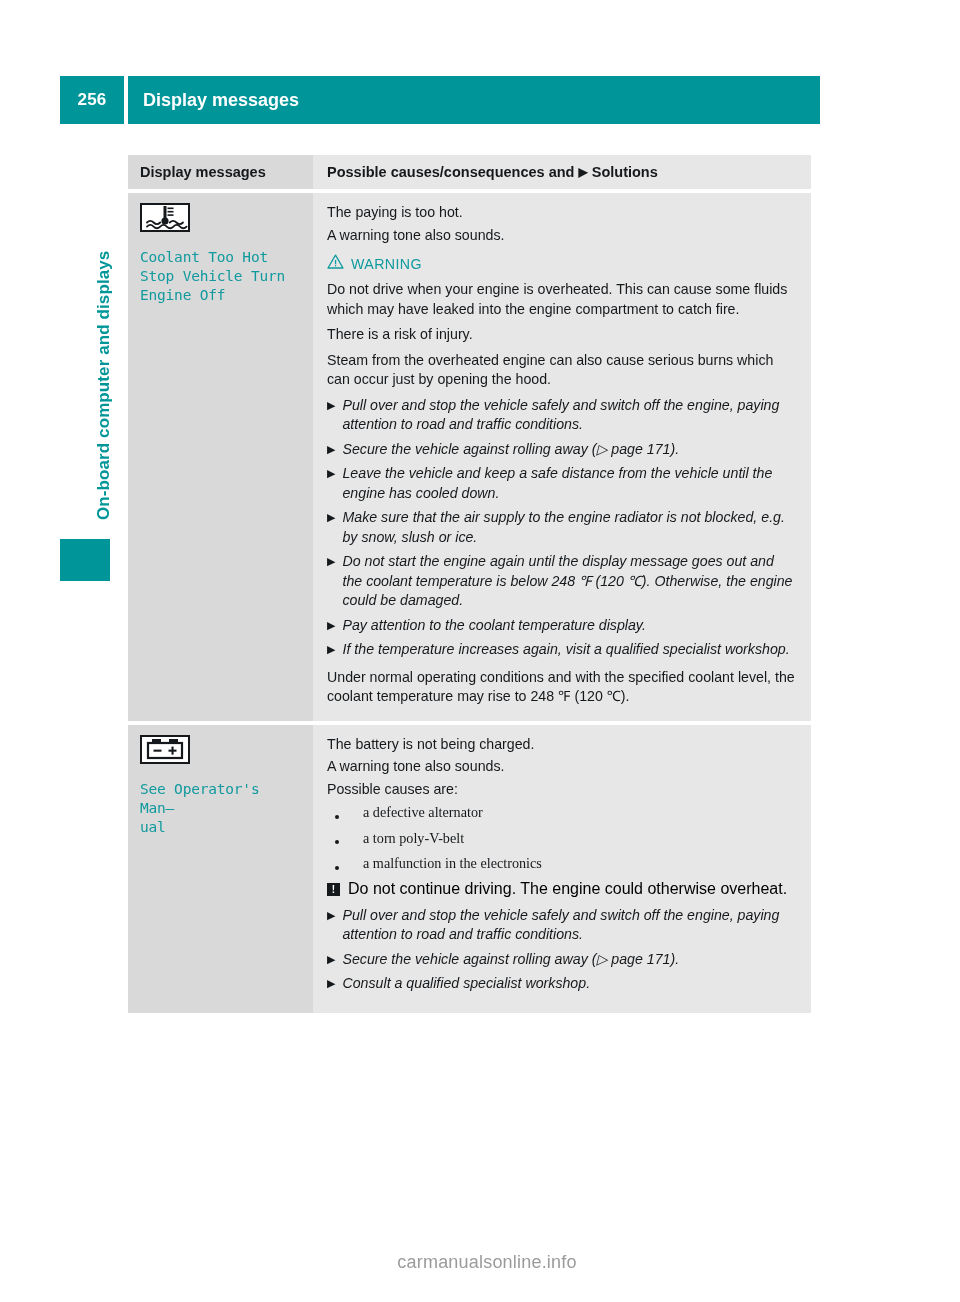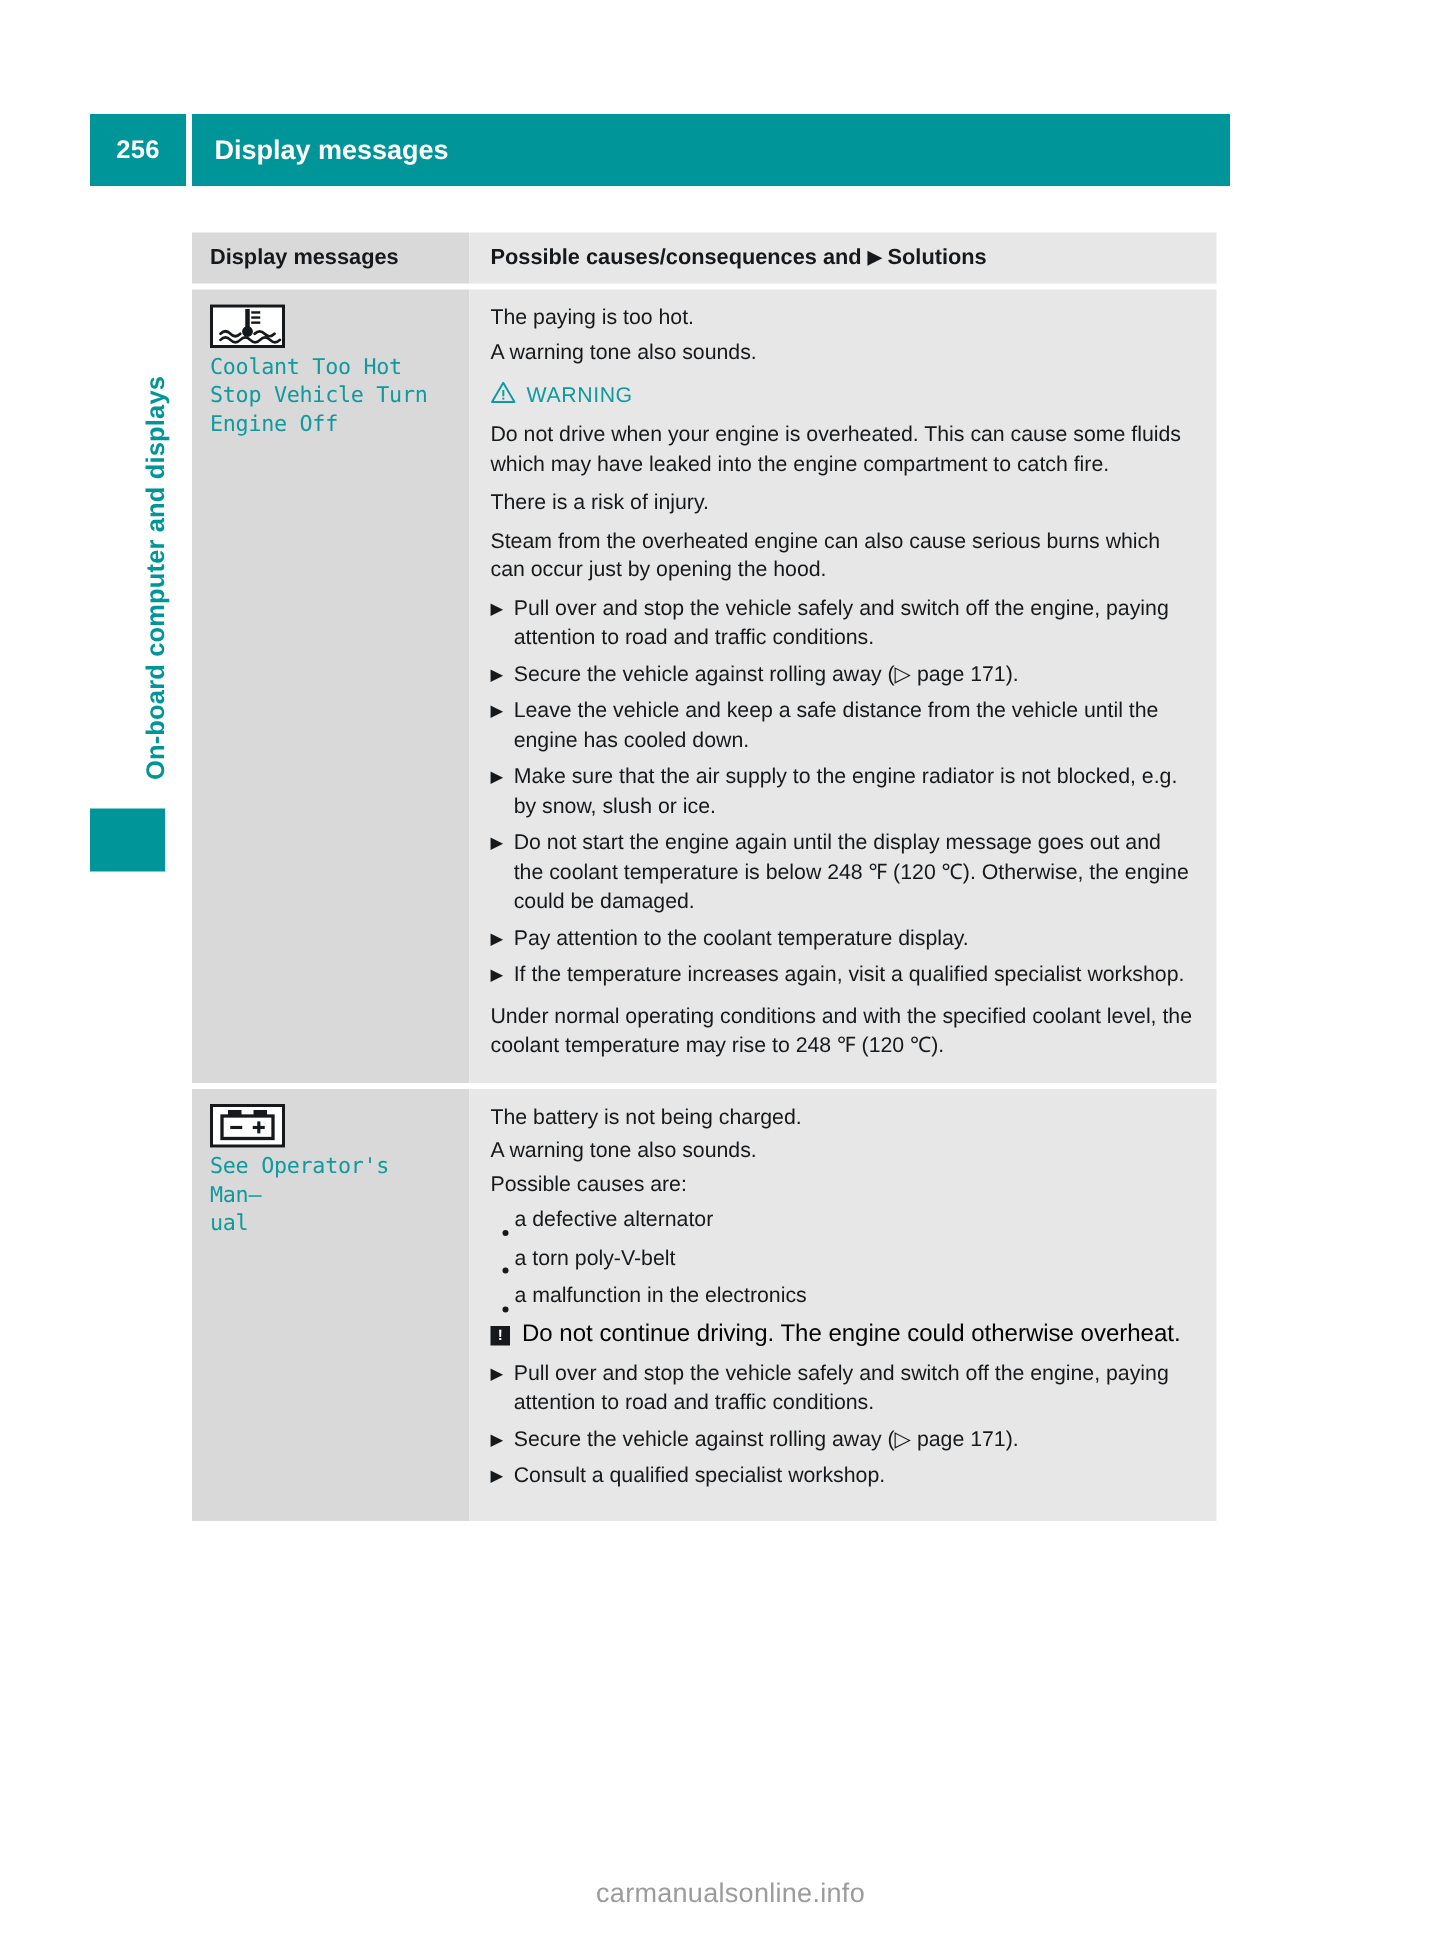--- a/index.html
+++ b/index.html
@@ -58,21 +58,21 @@
   .th { font-size: 14.5px; font-weight: bold; color: #16191c; }
   .th .sol-tri { display: inline-block; font-size: 12px; vertical-align: 1px; }
 
   
   .disp {
     color: #119a9e;
     font-family: "DejaVu Sans Mono", "Liberation Mono", monospace;
     font-size: 14.5px;
     line-height: 19px;
     white-space: pre-line;
-    margin-top: 4px;
+    margin-top: 16px;
     letter-spacing: -0.2px;
   }
 
   
   .c-right p, .c-right li { font-size: 14.2px; line-height: 19.5px; color: #16191c; }
   .para { margin: 0 0 6px 0; }
   .para.tight { margin-bottom: 3px; }
 
   .warnhead {
     display: flex; align-items: center; gap: 7px;
@@ -81,24 +81,24 @@
   .warnhead .wtxt { color: #0e9a9e; font-weight: normal; font-size: 14.2px; letter-spacing: .4px; }
 
   .xlist { list-style: none; margin: 0; padding: 0; }
   .xlist li {
     display: flex; align-items: flex-start; gap: 7px;
     margin-bottom: 5px;
   }
   .xlist li .mk {
     flex: 0 0 auto; font-size: 11px; line-height: 19.5px; color: #16191c;
   }
-  .xlist li .tx { flex: 1 1 auto; }
+  .xlist li .tx { flex: 1 1 auto; font-style: italic; }
 
   .rlist { list-style: none; margin: 4px 0 6px 0; padding: 0; }
-  .rlist li { display: flex; align-items: flex-end; gap: 4px; margin-bottom: 6px; padding-left: 8px; }
+  .rlist li { display: flex; align-items: center; gap: 24px; margin-bottom: 6px; padding-left: 8px; font-family: Liberation Serif, serif; }
   .rlist li .dot {
     flex: 0 0 auto; width: 4px; height: 4px; border-radius: 50%;
     background: #16191c; margin-top: 8px;
   }
 
   .noteline { display: flex; align-items: flex-start; gap: 8px; margin: 6px 0 8px 0; }
   .bangbox {
     flex: 0 0 auto; width: 13px; height: 13px; background: #16191c;
     color: #ffffff; font-size: 10px; font-weight: bold; line-height: 13px;
     text-align: center; margin-top: 3px;

